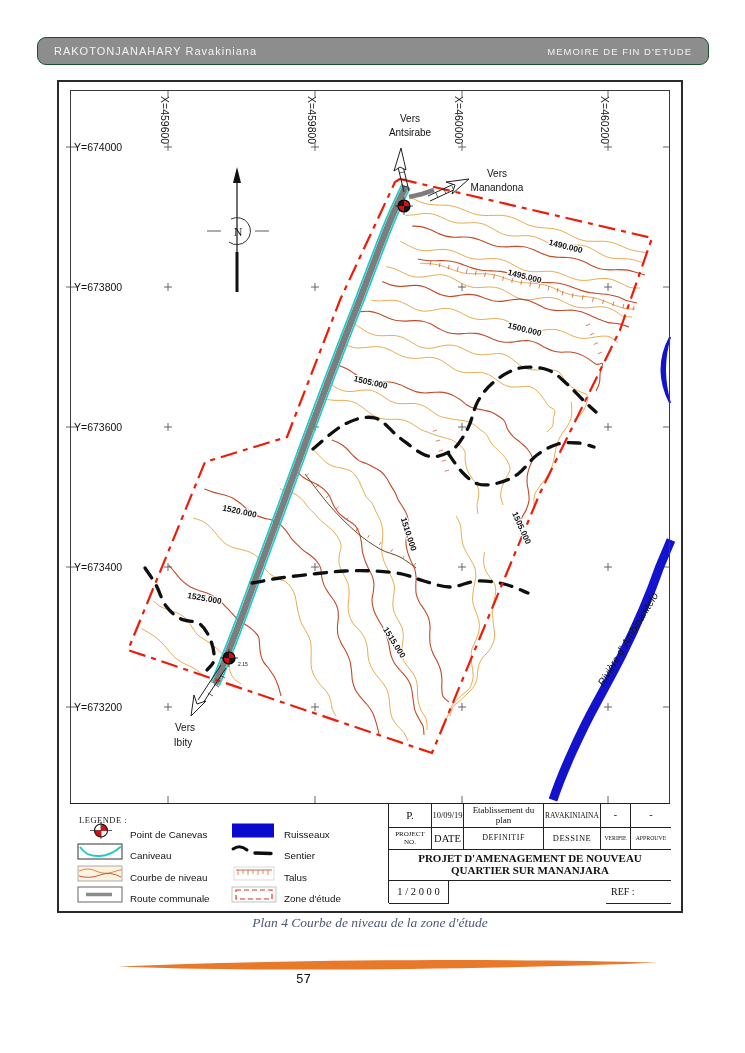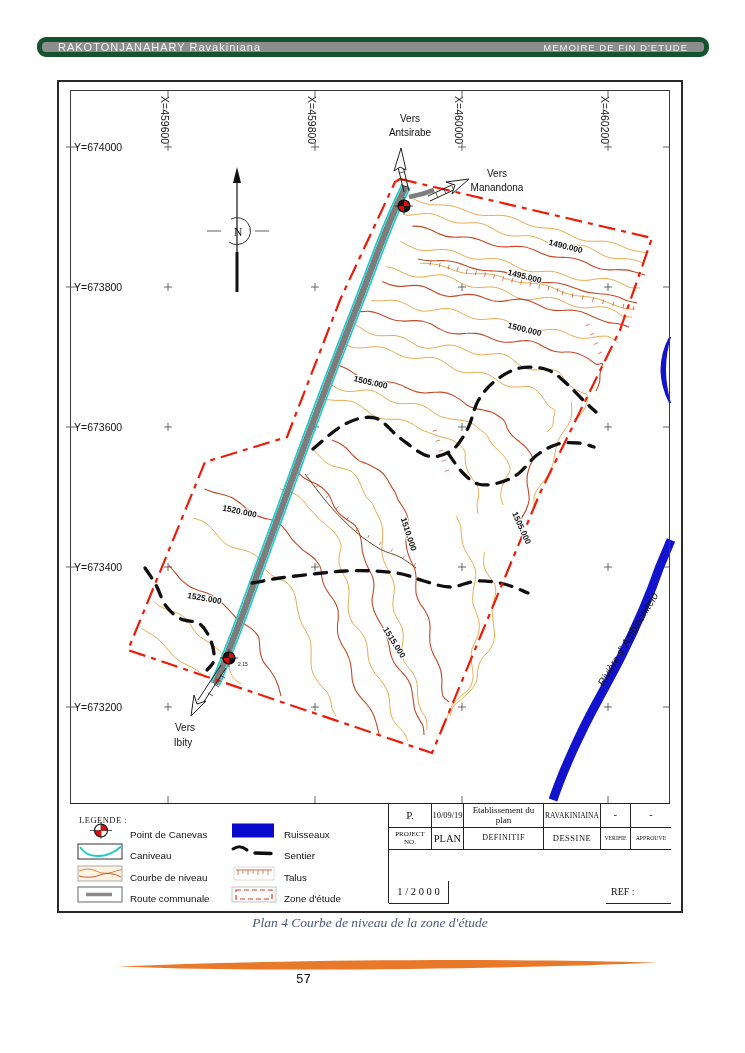--- a/index.html
+++ b/index.html
@@ -1,19 +1,19 @@
 <!DOCTYPE html>
 <html><head>
 <meta charset="utf-8">
 <style>
   html,body{margin:0;padding:0;background:#ffffff;}
   body{width:745px;height:1053px;position:relative;font-family:"Liberation Sans",sans-serif;overflow:hidden;}
   .abs{position:absolute;}
   
-  .header-bar{left:37px;top:37px;width:672px;height:20px;background:#8d8d8d;border:5px solid #14532d;
+  .header-bar{left:37px;top:37px;width:672px;height:28px;background:#8d8d8d;border:1px solid #14532d;
     border-radius:9px;display:flex;align-items:center;justify-content:space-between;
     padding:0 16px;box-sizing:border-box;text-align:right;}
   .header-bar .ht{color:#f2f2f2;letter-spacing:1px;font-size:11px;}
   .header-bar .ht.right{font-size:9.5px;}
   
   .frame-outer{left:57px;top:80px;width:626px;height:833px;border:2.5px solid #2a2a2a;box-sizing:border-box;}
   .frame-inner{left:70px;top:90px;width:600px;height:813px;border:1.3px solid #3a3a3a;box-sizing:border-box;}
   
   .legend{left:70px;top:803px;width:318px;height:100px;background:#fff;border-top:1.4px solid #222;box-sizing:border-box;}
   .legend-title{position:absolute;left:9px;top:11px;font-family:"Liberation Serif",serif;font-size:8.5px;color:#222;letter-spacing:.5px;}
@@ -337,25 +337,26 @@
 
 <div class="abs tblock">
   <div class="cell" style="left:0;top:0;width:43px;height:24px;font-size:11px">P.</div>
   <div class="cell" style="left:43px;top:0;width:32px;height:24px;font-size:8.5px">10/09/19</div>
   <div class="cell" style="left:75px;top:0;width:80px;height:24px;font-size:9px">Etablissement du plan</div>
   <div class="cell" style="left:155px;top:0;width:57px;height:24px;font-size:7.5px">RAVAKINIAINA</div>
   <div class="cell" style="left:212px;top:0;width:30px;height:24px;font-size:10px">-</div>
   <div class="cell nr" style="left:242px;top:0;width:40px;height:24px;font-size:10px">-</div>
 
   <div class="cell" style="left:0;top:24px;width:43px;height:22px;font-size:7px">PROJECT NO.</div>
-  <div class="cell" style="left:43px;top:24px;width:32px;height:22px;font-size:10.5px">PLAN</div>
+  <div class="cell" style="left:43px;top:24px;width:32px;height:22px;font-size:10.5px">DATE</div>
   <div class="cell" style="left:75px;top:24px;width:80px;height:22px;font-size:8px;letter-spacing:.5px">DEFINITIF</div>
   <div class="cell" style="left:155px;top:24px;width:57px;height:22px;font-size:8.5px;letter-spacing:.5px">DESSINE</div>
   <div class="cell" style="left:212px;top:24px;width:30px;height:22px;font-size:5.8px">VERIFIE</div>
   <div class="cell nr" style="left:242px;top:24px;width:40px;height:22px;font-size:5.8px">APPROUVE</div>
 
+  <div class="cell nr" style="left:0;top:46px;width:282px;height:31px;font-size:11px;font-weight:bold;padding:0 6px">PROJET D'AMENAGEMENT DE NOUVEAU QUARTIER SUR MANANJARA</div>
 
   <div class="cell" style="left:0;top:77px;width:60px;height:23px;font-size:10.5px;font-weight:normal">1 / 2 0 0 0</div>
   <div class="cell nr" style="left:217px;top:77px;width:65px;height:23px;font-size:10px;justify-content:flex-start;padding-left:5px">REF :</div>
 </div>
 
 <div class="abs caption">Plan 4 Courbe de niveau de la zone d'étude</div>
 <div class="abs pageno">57</div>
 
 </body></html>

